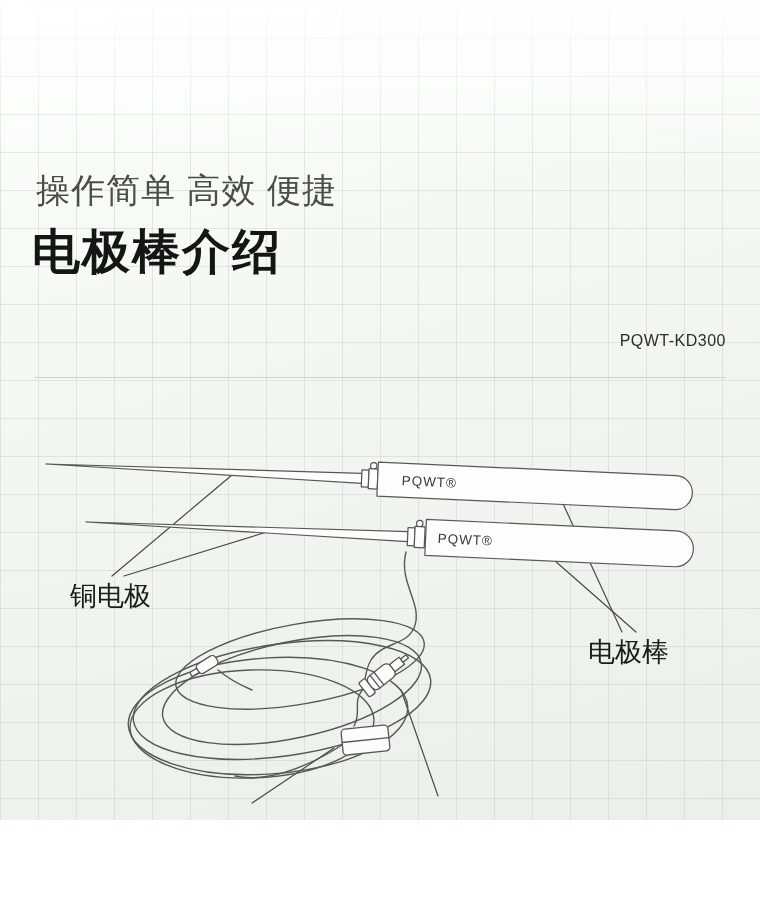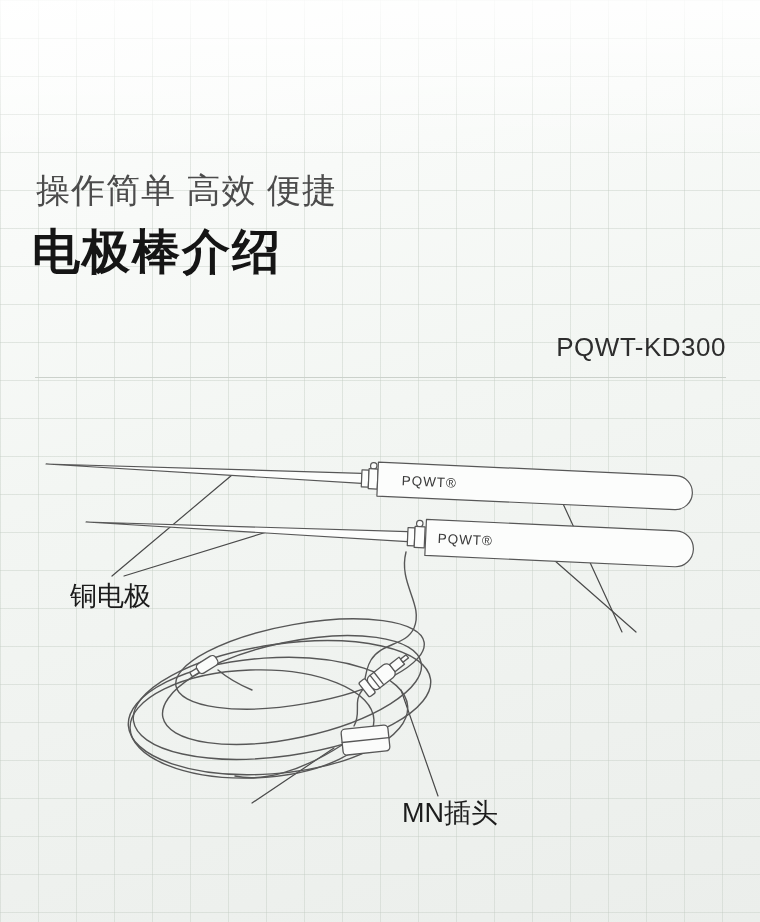--- a/index.html
+++ b/index.html
@@ -1,18 +1,18 @@
 <!DOCTYPE html>
 <html><head>
 <meta charset="utf-8">
 <style>
   * { margin:0; padding:0; box-sizing:border-box; }
   body { background:#fff; }
   .page {
-    position:relative; width:760px; height:922px; overflow:hidden;
+    position:relative; width:760px; height:820px; overflow:hidden;
     font-family:"Liberation Sans","DejaVu Sans",sans-serif;
     background-color:#eff2ef;
     background-image:
       linear-gradient(to right, rgba(197,206,197,0.45) 1px, transparent 1px),
       linear-gradient(to bottom, rgba(197,206,197,0.45) 1px, transparent 1px),
       linear-gradient(165deg, #fdfefd 0%, #f3f6f3 45%, #ebeeeb 100%);
     background-size: 38px 38px, 38px 38px, 100% 100%;
   }
   .top-fade {
     position:absolute; top:0; left:0; right:0; height:170px;
@@ -22,21 +22,21 @@
   .subtitle {
     position:absolute; left:36px; top:168px;
     font-size:34px; color:#4c4c4c; letter-spacing:1px;
   }
   .title {
     position:absolute; left:32px; top:220px;
     font-size:48px; font-weight:bold; color:#151515; letter-spacing:2px;
   }
   .model {
     position:absolute; right:34px; top:332px;
-    font-size:26px; color:#2d2d2d; letter-spacing:0.5px;
+    font-size:16px; color:#2d2d2d; letter-spacing:0.5px;
   }
   .divider {
     position:absolute; left:35px; right:34px; top:377px; height:1px;
     background:#cbd1cb;
   }
   .art { position:absolute; left:0; top:0; width:760px; height:922px; }
   .label {
     position:absolute; font-size:27px; color:#1c1c1c; white-space:nowrap;
   }
   .label-copper { left:70px;  top:578px;text-align:right; }
@@ -112,15 +112,15 @@
       <path d="M0,0 L322,-5 L322,5 Z"></path>
       <circle cx="333.5" cy="-13.5" r="3.2"></circle>
       <rect x="322" y="-9" width="7" height="18"></rect>
       <rect x="329" y="-10.5" width="10" height="21"></rect>
       <path d="M340,-18 L590,-18 A18,18 0 0 1 590,18 L340,18 Z"></path>
       <text class="brand-text" x="352" y="5" stroke="none">PQWT®</text>
     </g>
   </svg>
 
   <div class="label label-copper">铜电极</div>
-  <div class="label label-plug">MN插头</div>
+  <div class="label label-rod">电极棒</div>
 
 </div>
 
 </body></html>

